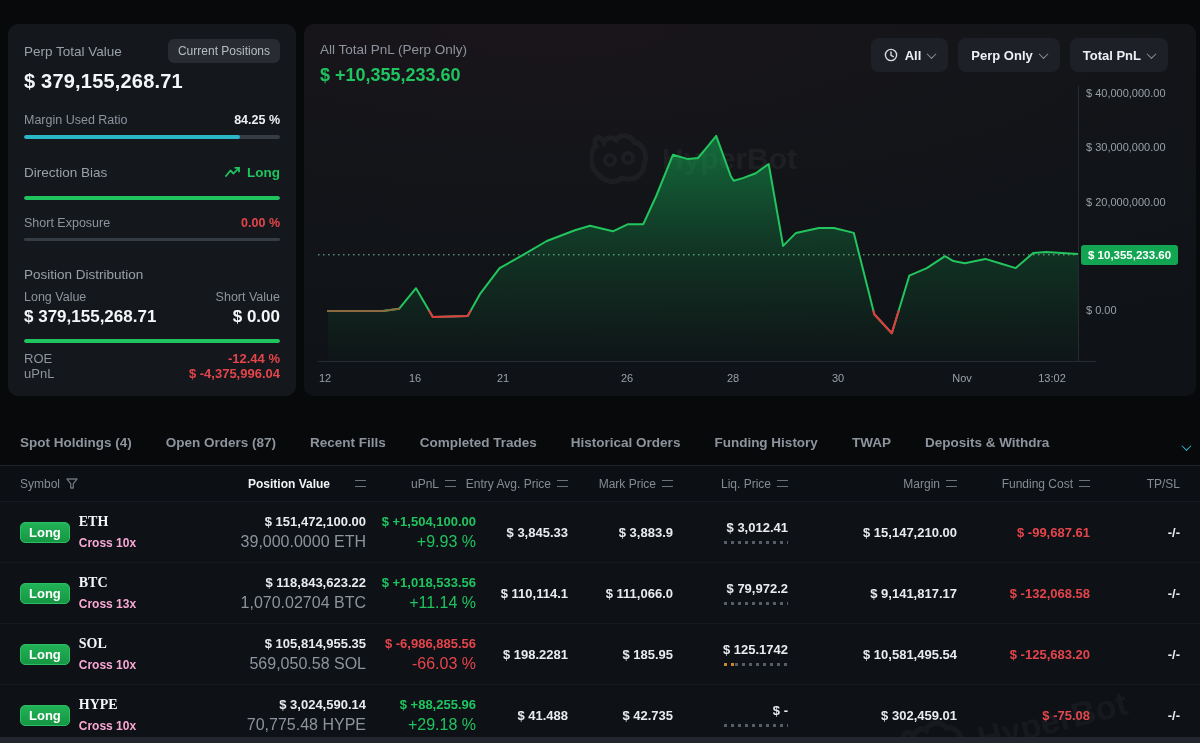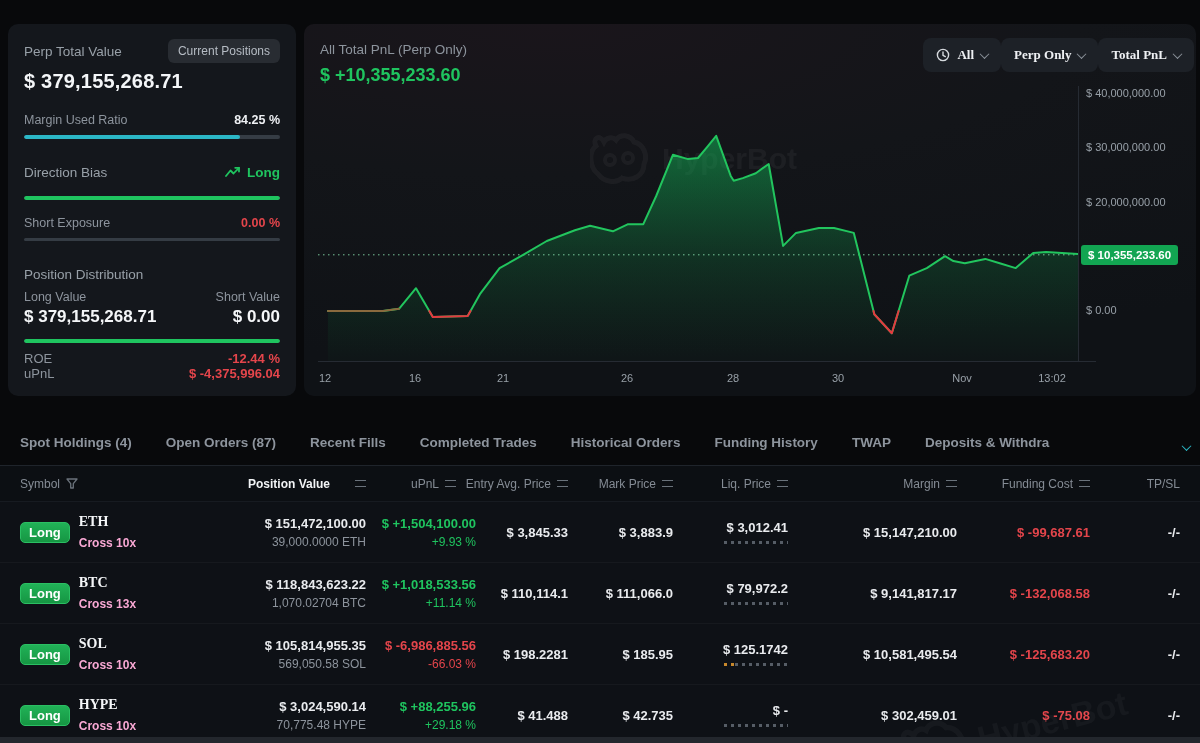--- a/index.html
+++ b/index.html
@@ -32,21 +32,21 @@
   .dist-vals { font-size:17px; font-weight:700; color:#f4f6f8; }
   .kv { display:flex; justify-content:space-between; align-items:center; }
   .kv .k { font-size:13px; color:#8d949d; }
   .kv .v { font-size:13px; font-weight:700; color:#e4454b; }
 
   
   .chart-card { position:relative; width:892px; height:372px;
     background:radial-gradient(130% 90% at 28% 0%, #1a151b 0%, #131519 45%, #0f1216 100%); }
   .chart-title { position:absolute; left:16px; top:18px; font-size:13.5px; color:#8d949d; }
   .chart-value { position:absolute; left:16px; top:41px; font-size:18px; font-weight:700; color:#1fc45f; }
-  .chart-btns { position:absolute; right:2px; top:14px; display:flex; gap:0;font-family:Liberation Serif, serif; }
+  .chart-btns { position:absolute; right:28px; top:14px; display:flex; gap:10px; }
   .cbtn { display:flex; align-items:center; gap:7px; background:#1d2127; border:none; border-radius:8px;
     height:34px; padding:0 13px; color:#eef0f3; font-size:13px; font-weight:700; font-family:inherit; cursor:pointer; }
   .chev { width:7px; height:7px; border-right:1.6px solid #8a9199; border-bottom:1.6px solid #8a9199;
     transform:rotate(45deg) translate(-1px,-1px); display:inline-block; }
   .chev-cyan { border-color:#2bb7c6; }
   #pnl-svg { position:absolute; left:14px; top:62px; }
   .axis-v { position:absolute; left:774px; top:62px; width:1px; height:276px; background:#262b33; }
   .axis-h { position:absolute; left:14px; top:337px; width:778px; height:1px; background:#262b33; }
   .ytick { position:absolute; left:782px; font-size:11px; color:#98a0a8; white-space:nowrap; }
   .xtick { position:absolute; top:348px; font-size:11px; color:#98a0a8; transform:translateX(-50%); }
@@ -67,21 +67,21 @@
   .thead { display:grid; grid-template-columns:130px 216px 90px 112px 105px 115px 169px 133px 90px;
     padding:0 20px; height:36px; align-items:center; background:#0c0f13; border-bottom:1px solid #171b21; }
   .th { font-size:12px; color:#858c95; display:flex; justify-content:flex-end; align-items:center; gap:6px; white-space:nowrap; }
   .th.first { justify-content:flex-start; }
   .th.active { color:#f2f4f6; font-weight:700;gap:25px; }
   .sort-ic { width:11px; height:7px; border-top:1.5px solid #6a727b; border-bottom:1.5px solid #6a727b; display:inline-block; }
   .tbody { position:relative; background:#0e1116; }
   .tr { display:grid; grid-template-columns:130px 216px 110px 92px 105px 115px 169px 133px 90px;
     padding:0 20px; height:61px; align-items:center; border-bottom:1px solid rgba(255,255,255,0.035); cursor:pointer; }
   .td { text-align:right; font-size:13px; font-weight:700; color:#e9ebee; white-space:nowrap; }
-  .td .sub { font-size:12px; font-weight:400; color:#8d949d; margin-top:4px; }
+  .td .sub { font-size:16px; font-weight:400; color:#8d949d; margin-top:4px; }
   .td-sym { display:flex; align-items:center; gap:9px; text-align:left; }
   .side-badge { background:linear-gradient(#21b257,#169643); border:1px solid #2bbf63; color:#fff;
     font-size:13px; font-weight:700; padding:2px 8px; border-radius:5px; }
   .sym-name { font-size:14px; font-weight:700; color:#f4f6f8;font-family:Liberation Serif, serif; }
   .sym-lev { font-size:12px; color:#f9a8d4; margin-top:6px; }
   .pnl-pos { color:#1fc45f; } .pnl-pos .sub { color:#1fc45f; }
   .pnl-neg { color:#e4454b; } .pnl-neg .sub { color:#e4454b; }
   .red { color:#e4454b; }
   .dots { display:flex; justify-content:flex-end; margin-top:6px; }
   .dots i { height:3px; background-image:repeating-linear-gradient(90deg,#565d66 0 3px,transparent 3px 7px); }

